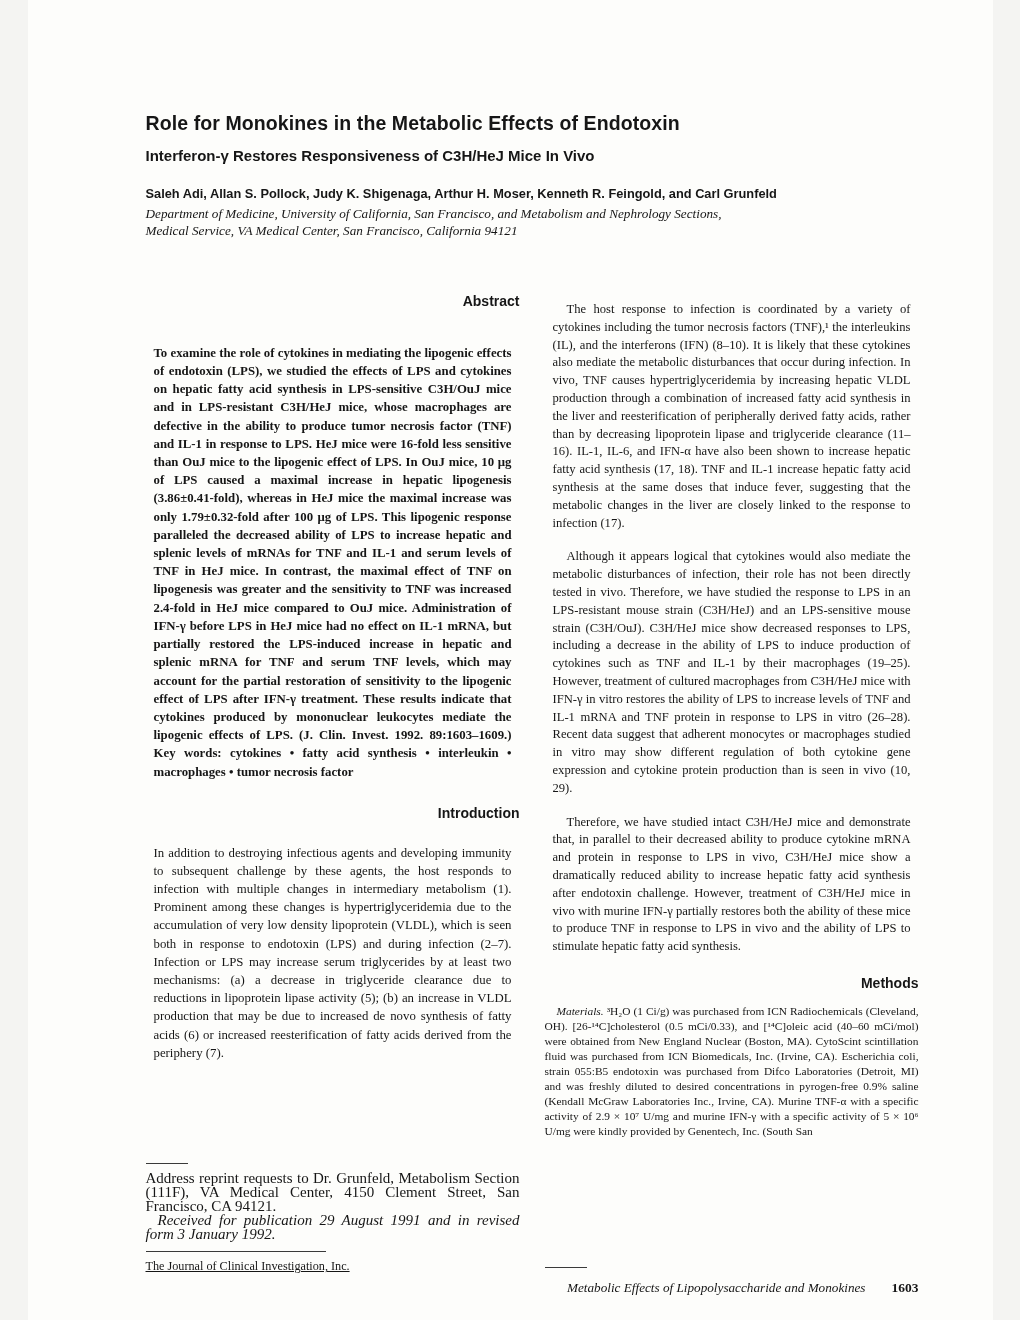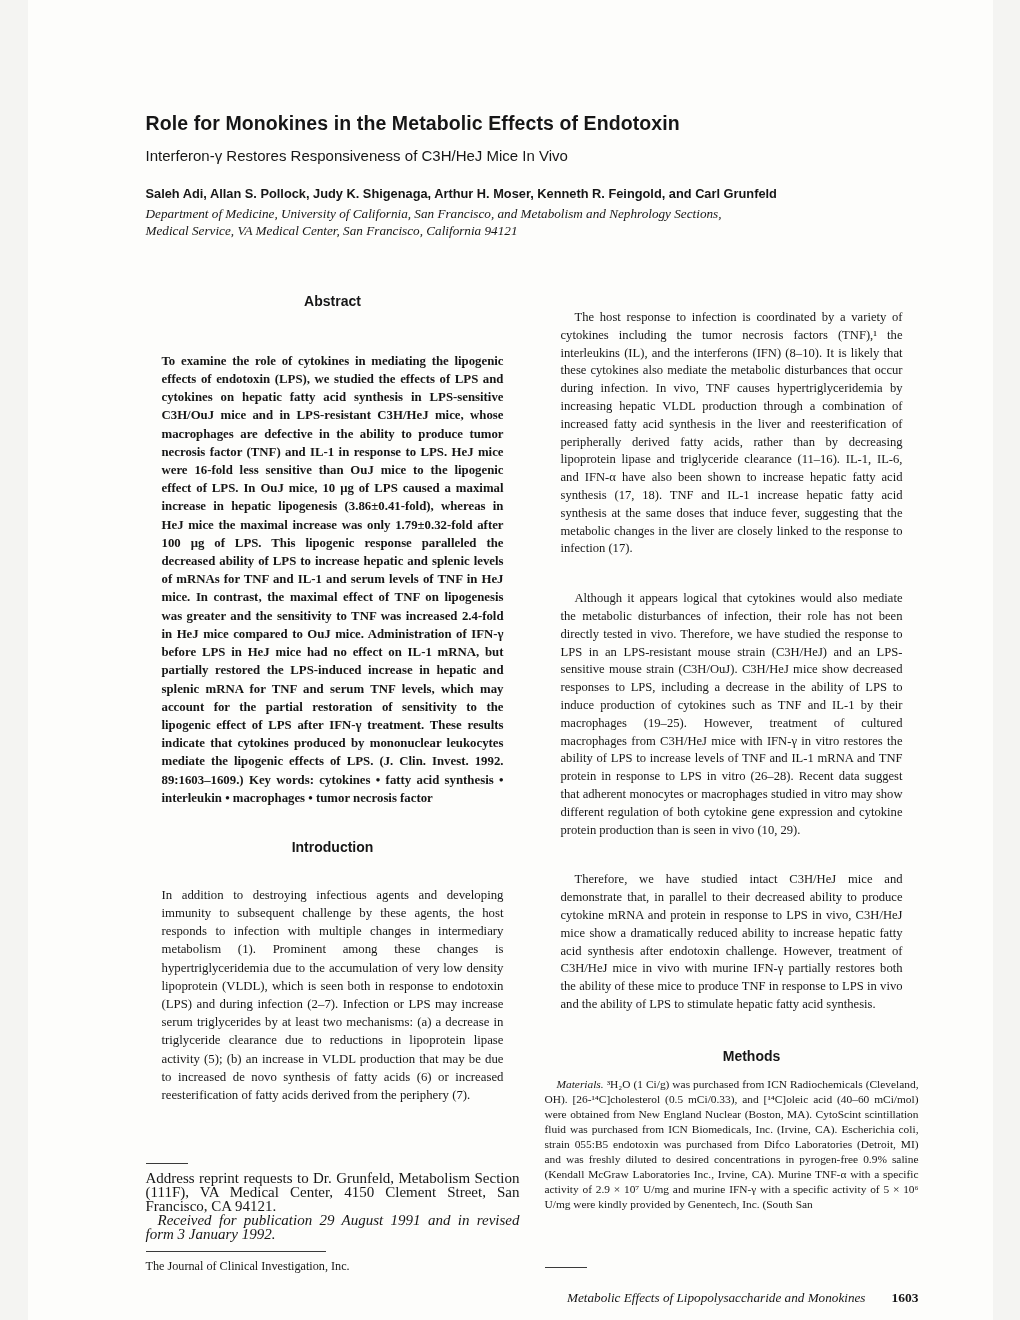--- a/index.html
+++ b/index.html
@@ -9,53 +9,53 @@
   .page {
     position:relative;
     width:965px; height:1320px;
     margin:0 auto;
     background:#fdfdfb;
     padding:112px 74px 0 118px;
     overflow:hidden;
   }
 
   .title    { font-family:"Liberation Sans", sans-serif; font-weight:bold; font-size:19.5px; line-height:1.15; letter-spacing:.1px; }
-  .subtitle { font-family:"Liberation Sans", sans-serif; font-weight:normal; font-size:15px;   line-height:1.2; margin-top:13px; }
+  .subtitle { font-family:"Liberation Sans", sans-serif; font-weight:bold; font-size:15px;   line-height:1.2; margin-top:13px; }
   .authors  { font-family:"Liberation Sans", sans-serif; font-weight:bold; font-size:12.8px; line-height:1.3; margin-top:21px; }
   .affiliation { font-style:italic; font-size:13.2px; line-height:16.5px; margin-top:3px; }
   .affil-line  { display:block; }
 
   .columns { display:flex; gap:25px; margin-top:54px; height:988px; }
   .col { width:401px; display:flex; flex-direction:column; text-align:justify; }
   .col-left  { font-size:12.8px; line-height:18.2px; }
   .col-right { font-size:12.6px; line-height:17.8px; }
 
-  .sec-heading { font-family:"Liberation Sans", sans-serif; font-weight:bold; font-size:14px; line-height:1.2; text-align:center; }
+  .sec-heading { font-family:"Liberation Sans", sans-serif; font-weight:bold; font-size:14px; line-height:1.2; text-align:right; }
   .abstract-heading { margin-bottom:26px; }
   .intro-heading    { margin-top:16px; margin-bottom:14px; }
-  .methods-heading  { margin-top:18px; margin-bottom:12px;padding-left:40px; }
+  .methods-heading  { margin-top:11px; margin-bottom:12px;padding-left:40px; }
 
   .abstract-body { font-weight:bold; }
-  .body-para { margin:16px;font-family:Liberation Serif, serif; }
+  .body-para { margin:8px;font-family:Liberation Serif, serif; }
   .para-indent { text-indent:14px; }
 
   .methods-body { font-size:11.4px; line-height:15px; text-indent:12px; }
   .lead-italic { font-style:italic; }
 
   .bottom-block { margin-top:auto; padding-bottom:6px; }
   .rule { border:0; border-top:1.2px solid #3a3a3a; }
   .rule-short { width:42px;  margin:0 0 7px 0; }
   .rule-mid   { width:180px; margin:10px 0 6px 0; }
 
   .footnote-justify { font-size:15px; line-height:14px; text-align:justify; }
   .received { font-style:italic; text-indent:12px; }
-  .journal-line  { font-size:12.2px; line-height:16.8px; text-align:left; }
+  .journal-line  { font-size:12.2px; line-height:16.8px; text-align:left;text-decoration:underline; }
   .footnote-line { font-size:12.2px; line-height:16.6px; text-align:left; }
 
-  .footer { position:absolute; right:74px; bottom:14px; display:flex; align-items:baseline; gap:26px; }
+  .footer { position:absolute; right:74px; bottom:24px; display:flex; align-items:baseline; gap:26px; }
   .running-title { font-style:italic; font-size:13.2px; }
   .page-num { font-weight:bold; font-size:13.5px; }
 </style>
 </head>
 <body>
 
 <div class="page">
 
   <header>
     <h1 class="title">Role for Monokines in the Metabolic Effects of Endotoxin</h1>

